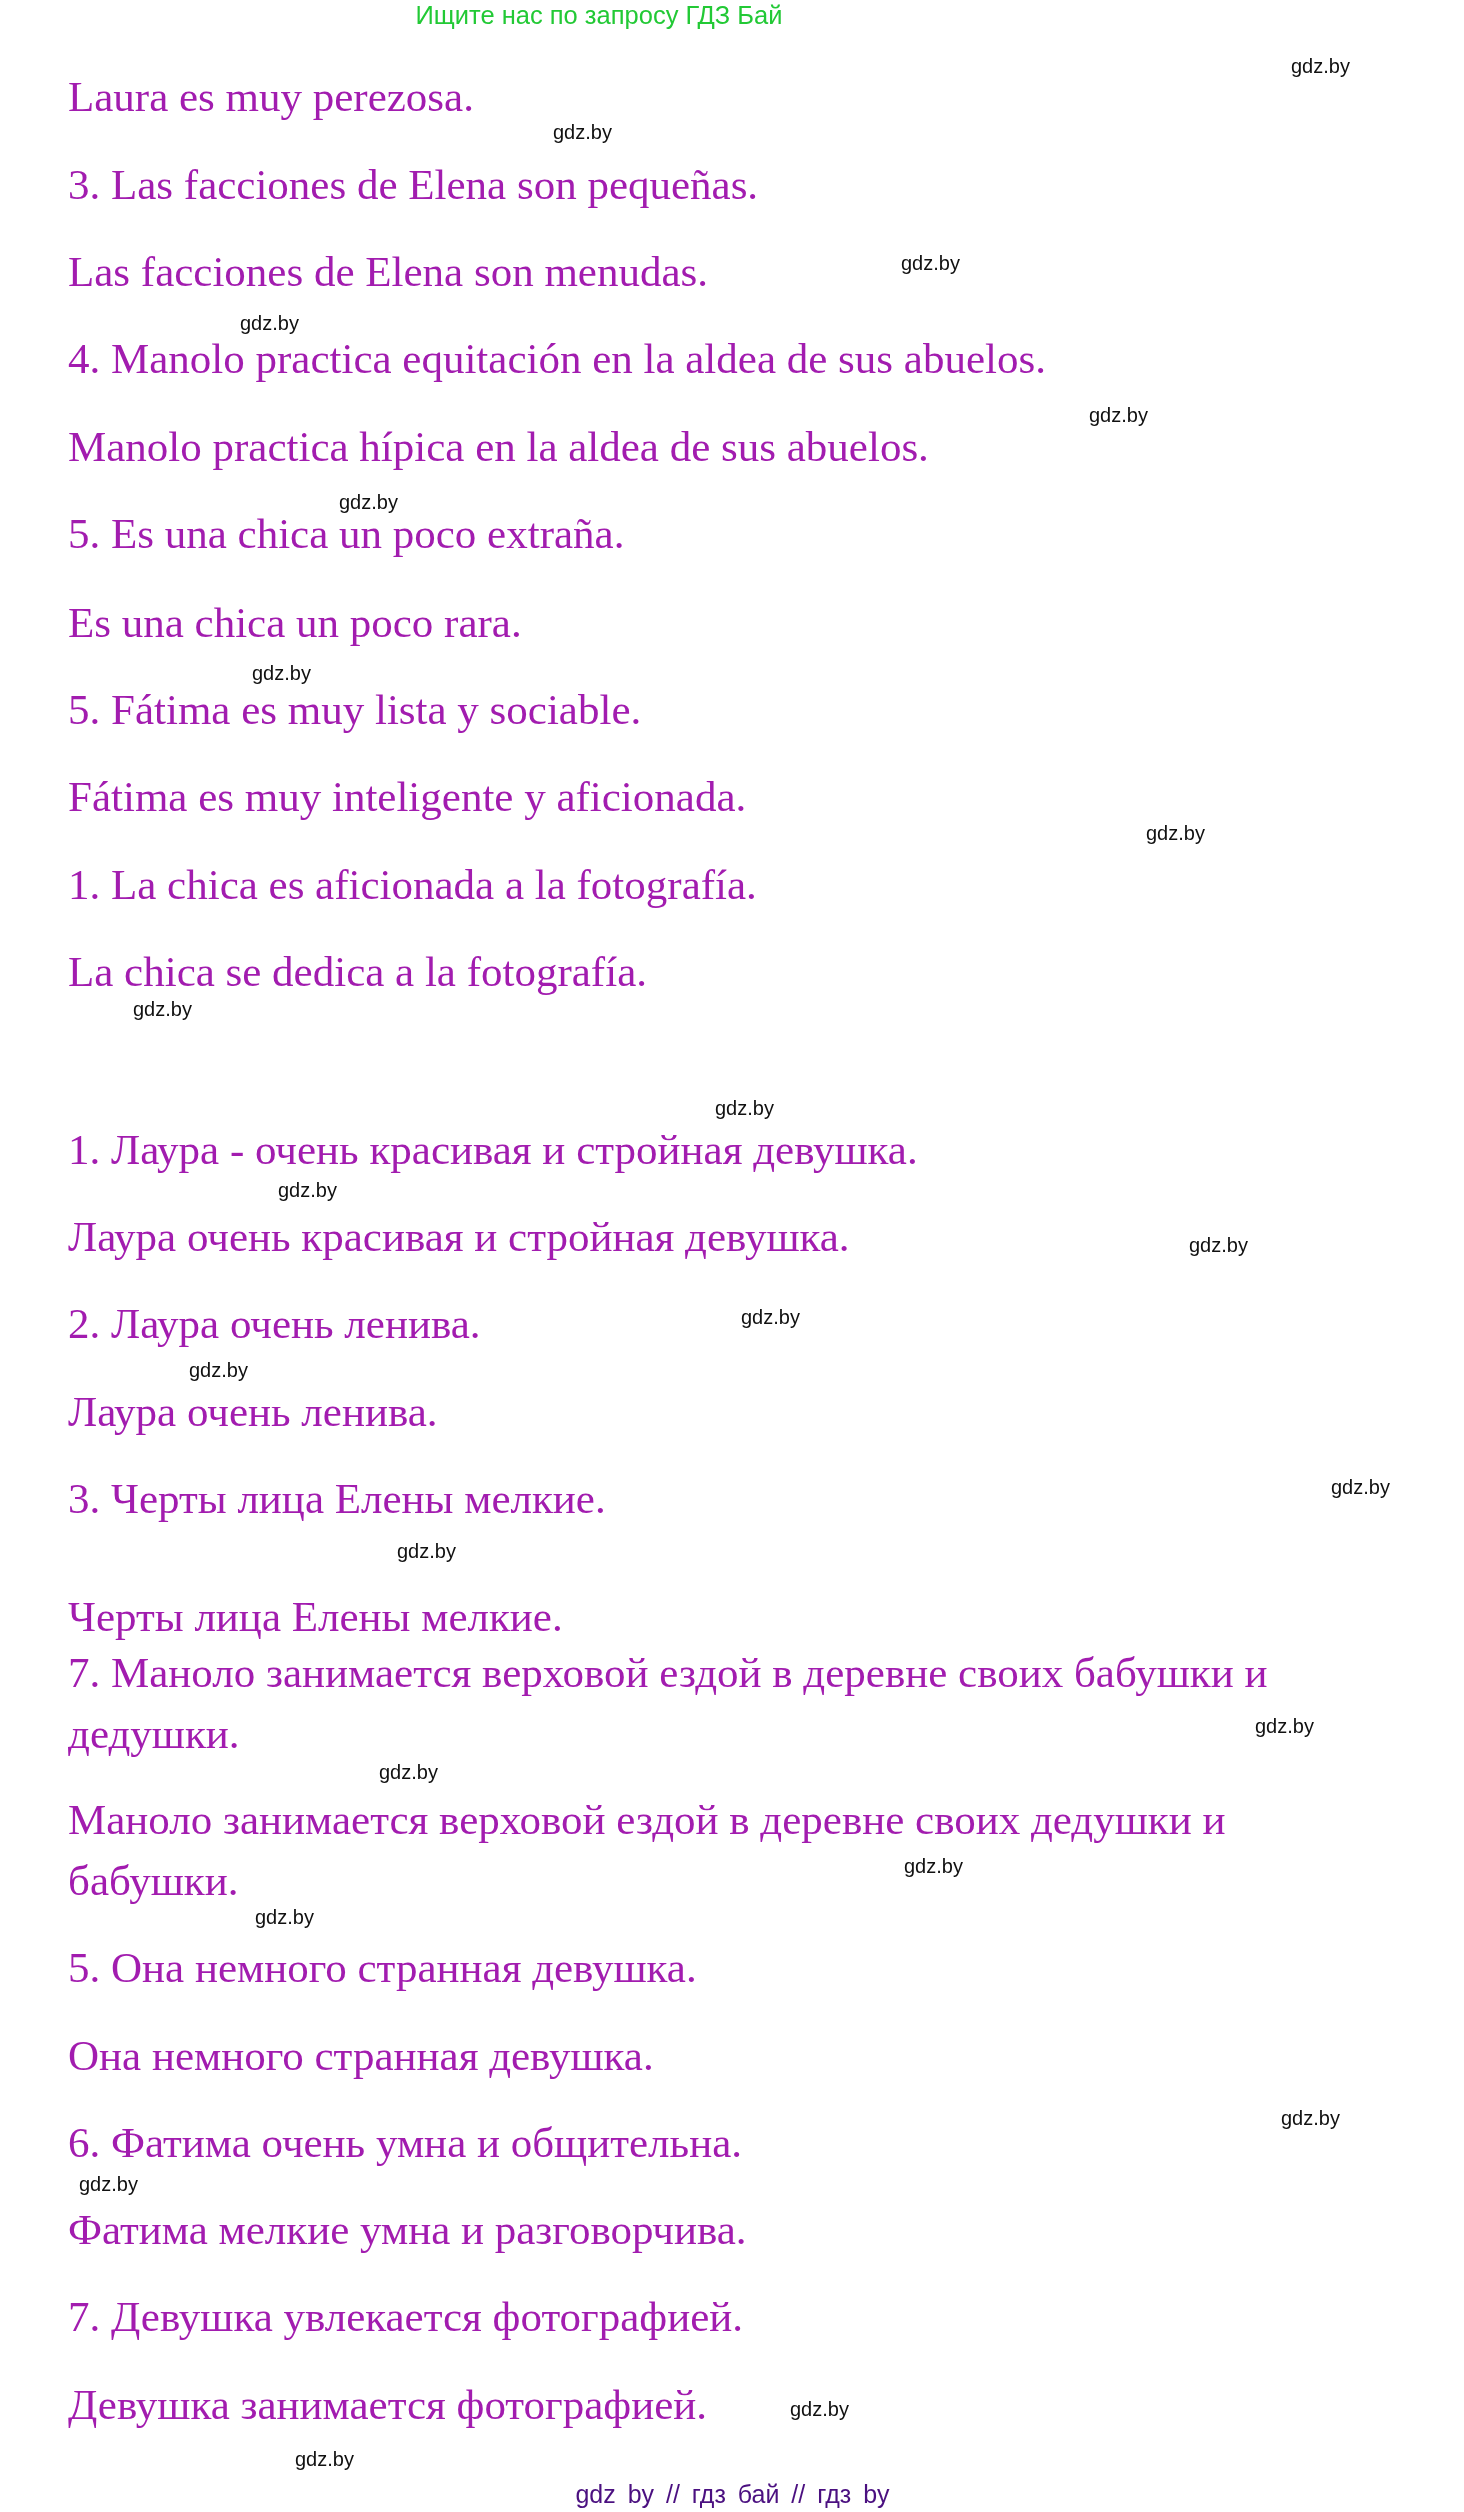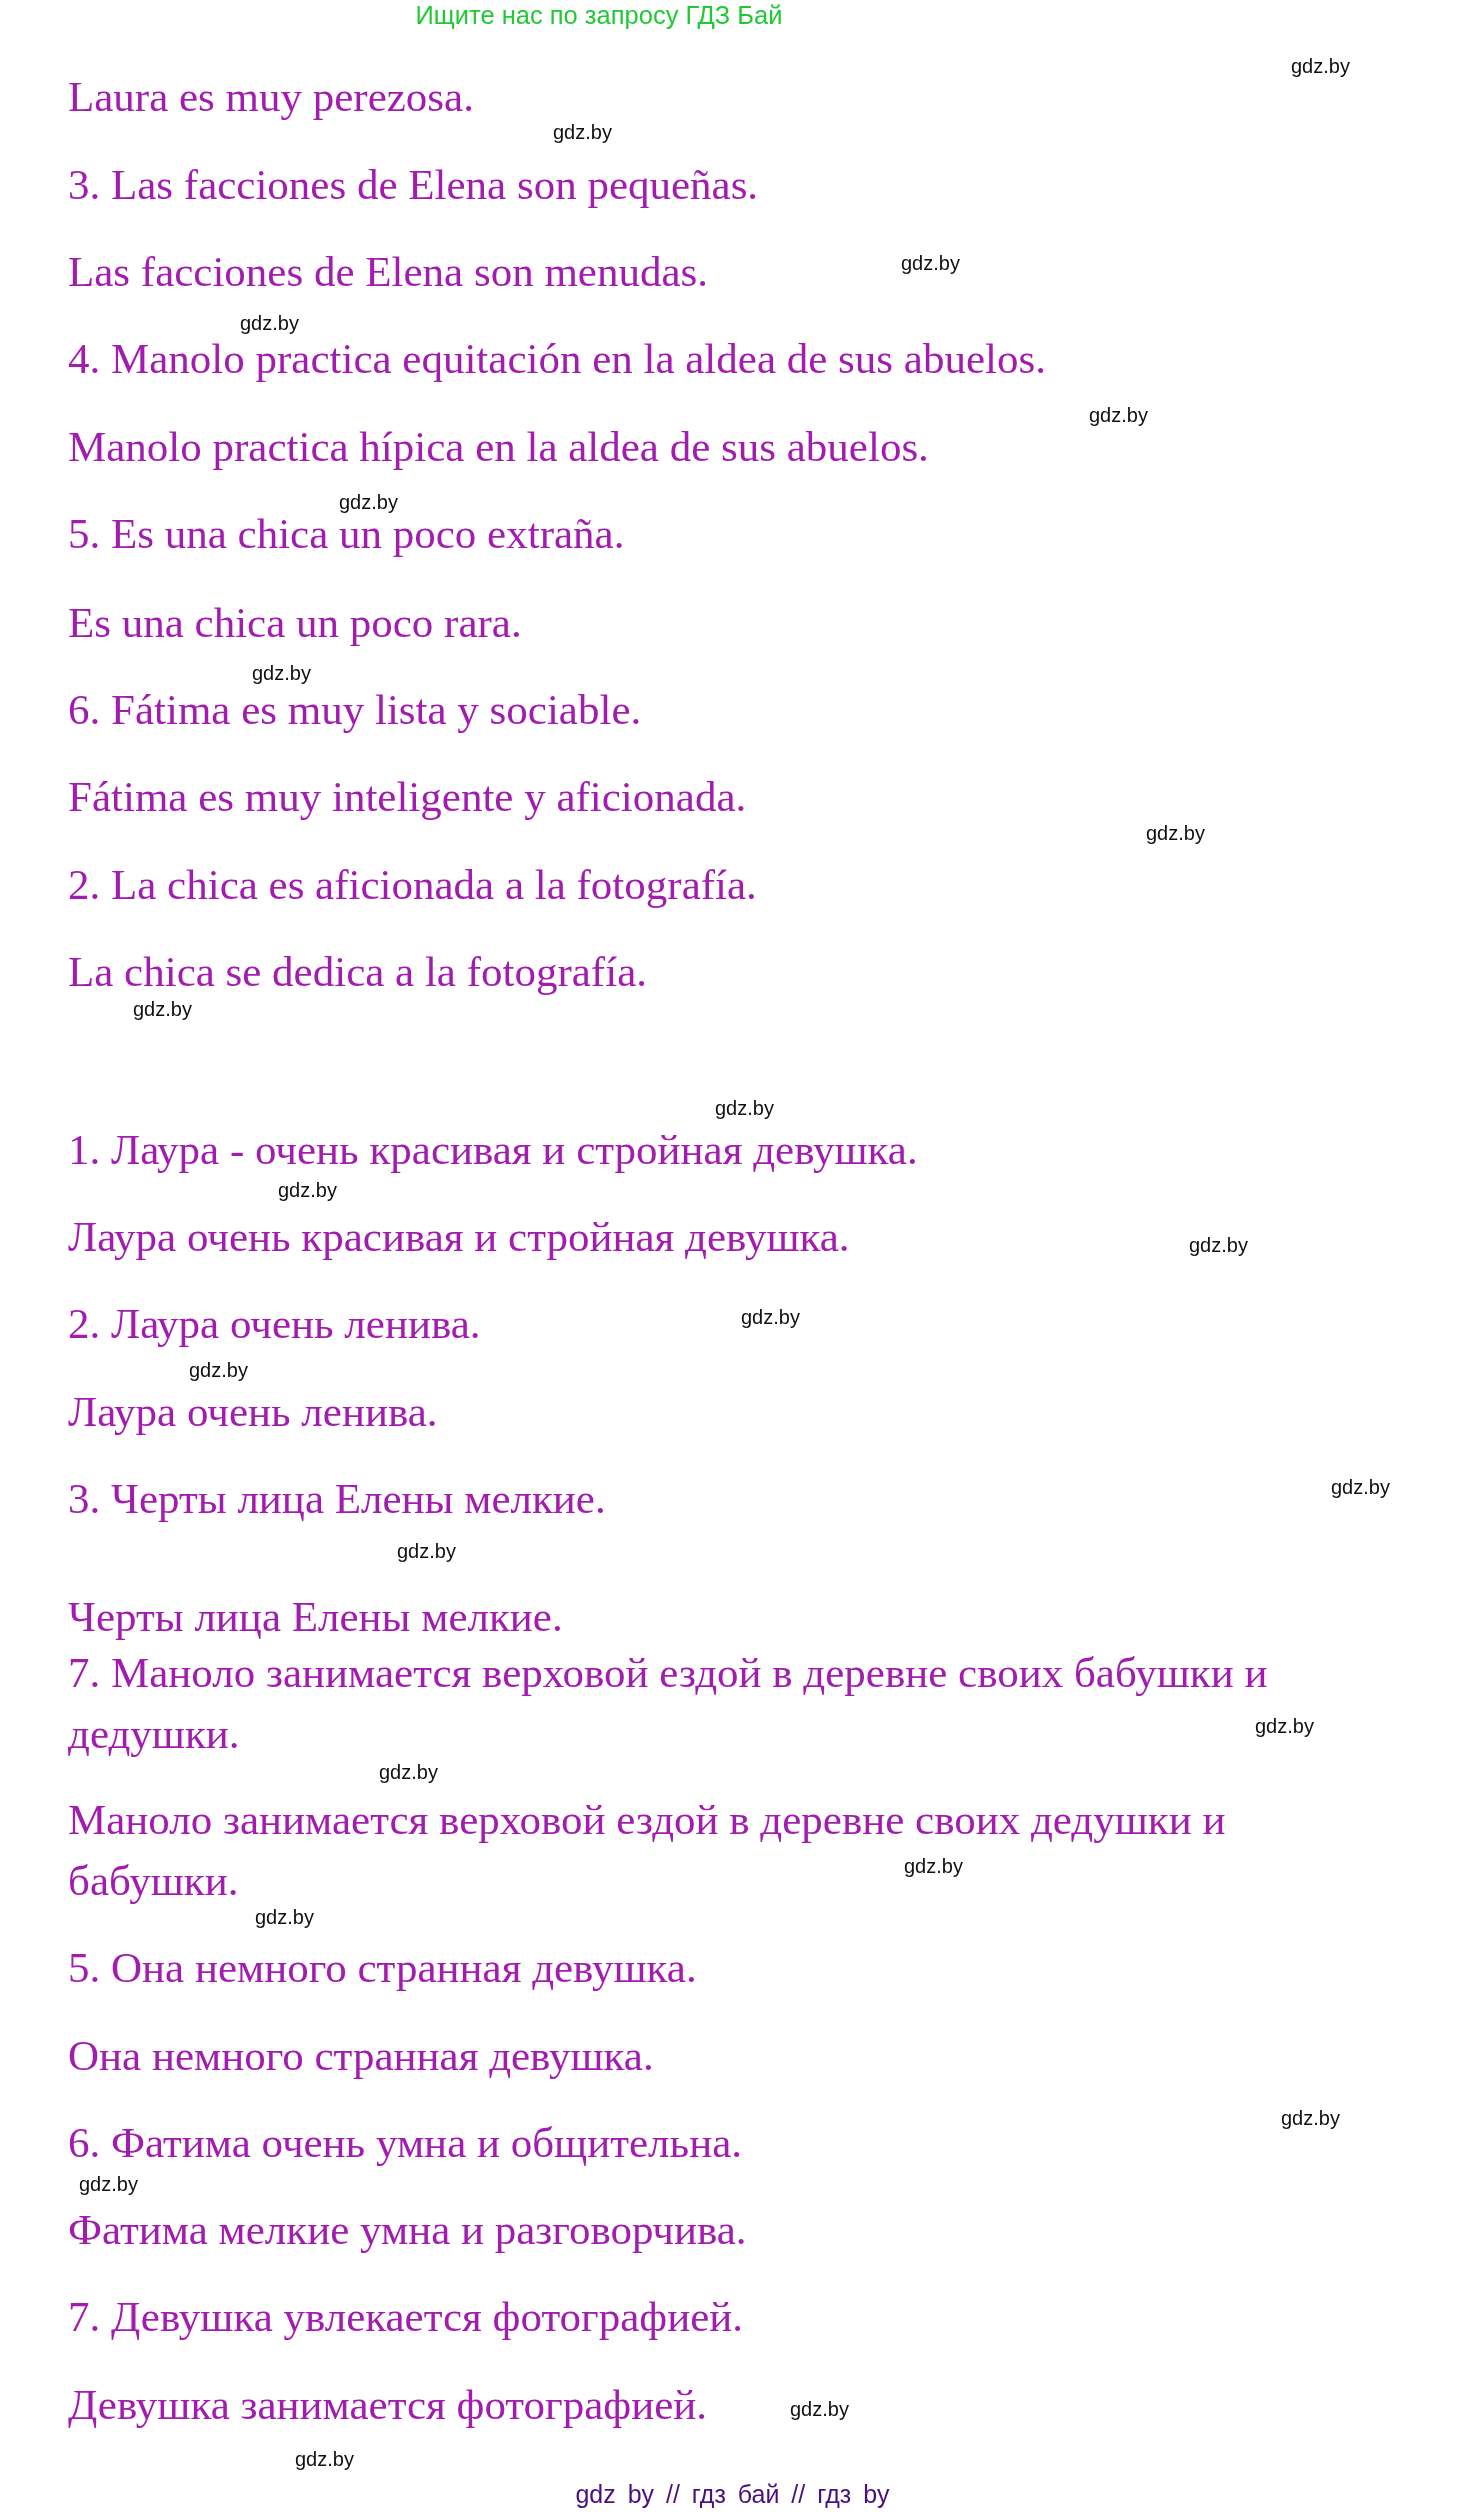--- a/index.html
+++ b/index.html
@@ -17,23 +17,23 @@
 
 <div class="header">Ищите нас по запросу ГДЗ Бай</div>
 
 <div class="line" style="top:72px">Laura es muy perezosa.</div>
 <div class="line" style="top:160px">3. Las facciones de Elena son pequeñas.</div>
 <div class="line" style="top:247px">Las facciones de Elena son menudas.</div>
 <div class="line" style="top:334px">4. Manolo practica equitación en la aldea de sus abuelos.</div>
 <div class="line" style="top:422px">Manolo practica hípica en la aldea de sus abuelos.</div>
 <div class="line" style="top:509px">5. Es una chica un poco extraña.</div>
 <div class="line" style="top:598px">Es una chica un poco rara.</div>
-<div class="line" style="top:685px">6. Fátima es muy lista y sociable.</div>
+<div class="line" style="top:685px">5. Fátima es muy lista y sociable.</div>
 <div class="line" style="top:772px">Fátima es muy inteligente y aficionada.</div>
-<div class="line" style="top:860px">2. La chica es aficionada a la fotografía.</div>
+<div class="line" style="top:860px">1. La chica es aficionada a la fotografía.</div>
 <div class="line" style="top:947px">La chica se dedica a la fotografía.</div>
 
 <div class="line" style="top:1125px">1. Лаура - очень красивая и стройная девушка.</div>
 <div class="line" style="top:1212px">Лаура очень красивая и стройная девушка.</div>
 <div class="line" style="top:1299px">2. Лаура очень ленива.</div>
 <div class="line" style="top:1387px">Лаура очень ленива.</div>
 <div class="line" style="top:1474px">3. Черты лица Елены мелкие.</div>
 <div class="line" style="top:1592px">Черты лица Елены мелкие.</div>
 <div class="line" style="top:1648px">7. Маноло занимается верховой ездой в деревне своих бабушки и</div>
 <div class="line" style="top:1709px">дедушки.</div>

